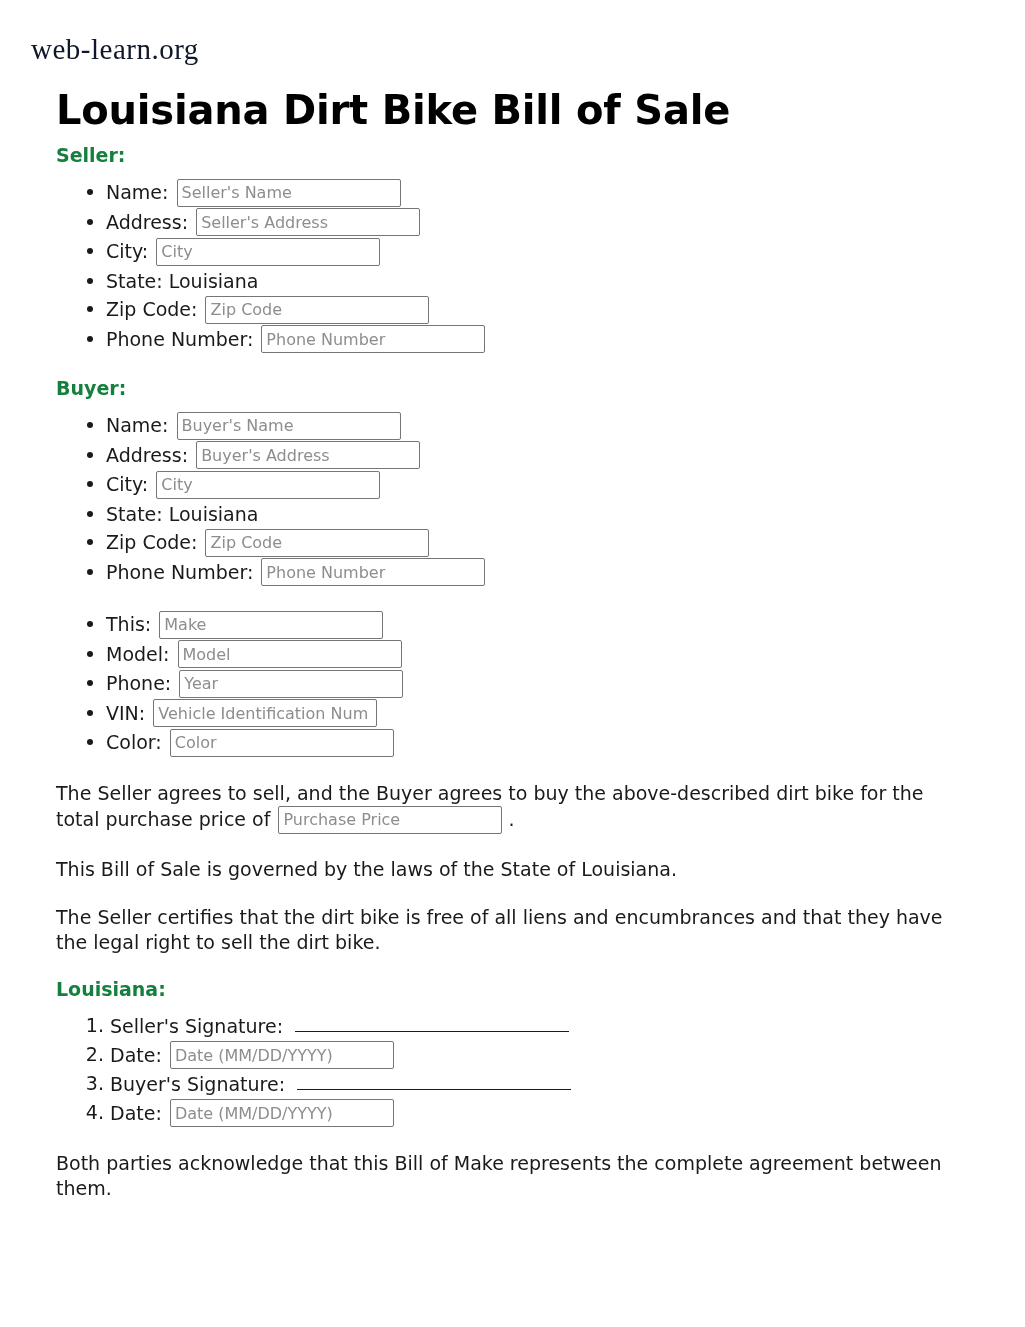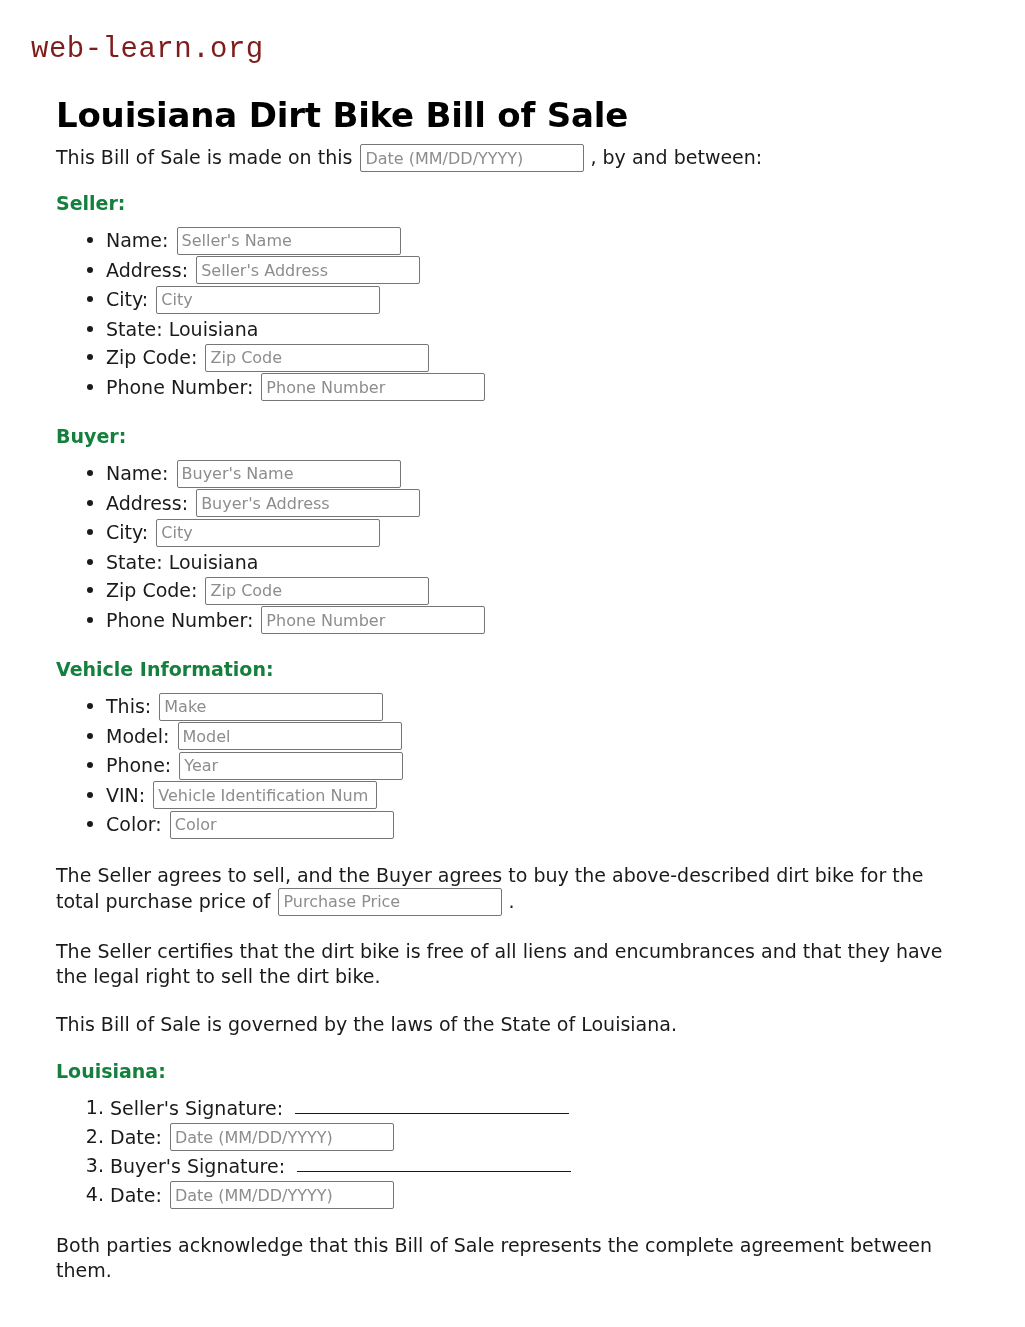--- a/index.html
+++ b/index.html
@@ -19,31 +19,31 @@
     position: relative;
     width: 1025px;
     height: 1327px;
     box-sizing: border-box;
     padding: 0;
   }
   .brand {
     position: absolute;
     left: 31px;
     top: 33px;
-    font-family: Liberation Mono, monospace;
+    font-family: Liberation Serif, serif;
     font-size: 29px;
     letter-spacing: 0.5px;
-    color: #7f1d1d;
+    color: #0f172a;
     white-space: nowrap;
   }
   .doc-title {
     position: absolute;
     left: 56px;
-    top: 72px;
-    font-size: 34px;
+    top: 60px;
+    font-size: 40px;
     font-weight: bold;
     letter-spacing: -0.2px;
     color: #000000;
     white-space: nowrap;
   }
   .content {
     position: absolute;
     left: 56px;
     top: 144px;
     width: 900px;
@@ -120,25 +120,20 @@
 <body>
 
 <div class="page">
 
   <div class="brand">web-learn.org</div>
 
   <h1 class="doc-title">Louisiana Dirt Bike Bill of Sale</h1>
 
   <div class="content">
 
-    <p class="para intro">
-      <span>This Bill of Sale is made on this</span>
-      <input class="field" type="text" placeholder="Date (MM/DD/YYYY)" style="">
-      <span>, by and between:</span>
-    </p>
 
     <h2 class="section">Seller:</h2>
     <ul class="field-list">
       <li>
         <span class="inline-label">Name:</span>
         <input class="field" type="text" placeholder="Seller's Name" style="">
       </li>
       <li>
         <span class="inline-label">Address:</span>
         <input class="field" type="text" placeholder="Seller's Address" style="">
@@ -180,21 +175,20 @@
       <li>
         <span class="inline-label">Zip Code:</span>
         <input class="field" type="text" placeholder="Zip Code" style="">
       </li>
       <li>
         <span class="inline-label">Phone Number:</span>
         <input class="field" type="text" placeholder="Phone Number" style="">
       </li>
     </ul>
 
-    <h2 class="section">Vehicle Information:</h2>
     <ul class="field-list">
       <li>
         <span class="inline-label">This:</span>
         <input class="field" type="text" placeholder="Make" style="">
       </li>
       <li>
         <span class="inline-label">Model:</span>
         <input class="field" type="text" placeholder="Model" style="">
       </li>
       <li>
@@ -210,23 +204,23 @@
         <input class="field" type="text" placeholder="Color" style="">
       </li>
     </ul>
 
     <p class="para">
       <span>The Seller agrees to sell, and the Buyer agrees to buy the above-described dirt bike for the total purchase price of</span>
       <input class="field" type="text" placeholder="Purchase Price" style="">
       <span>.</span>
     </p>
 
+    <p class="para">This Bill of Sale is governed by the laws of the State of Louisiana.</p>
+
     <p class="para">The Seller certifies that the dirt bike is free of all liens and encumbrances and that they have the legal right to sell the dirt bike.</p>
-
-    <p class="para">This Bill of Sale is governed by the laws of the State of Louisiana.</p>
 
     <h2 class="section">Louisiana:</h2>
     <ol class="sig-list">
       <li>
         <span class="inline-label">Seller's Signature:</span>
         <span class="sig-line"></span>
       </li>
       <li>
         <span class="inline-label">Date:</span>
         <input class="field" type="text" placeholder="Date (MM/DD/YYYY)" style="">
@@ -234,16 +228,16 @@
       <li>
         <span class="inline-label">Buyer's Signature:</span>
         <span class="sig-line"></span>
       </li>
       <li>
         <span class="inline-label">Date:</span>
         <input class="field" type="text" placeholder="Date (MM/DD/YYYY)" style="">
       </li>
     </ol>
 
-    <p class="para">Both parties acknowledge that this Bill of Sale represents the complete agreement between them.</p>
+    <p class="para">Both parties acknowledge that this Bill of Make represents the complete agreement between them.</p>
 
   </div>
 </div>
 
 </body></html>

